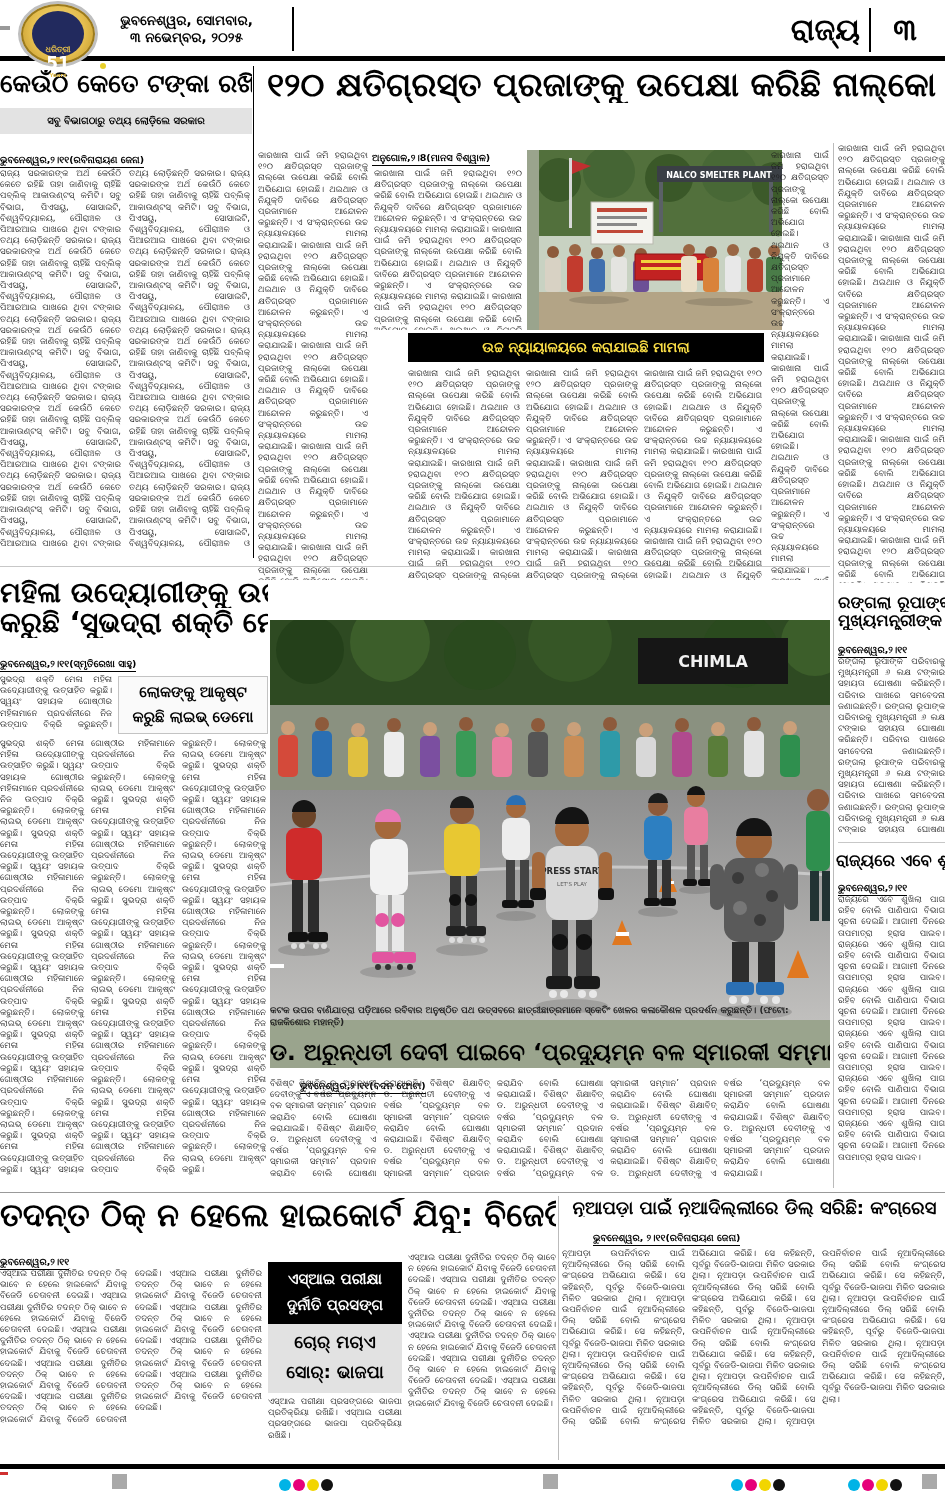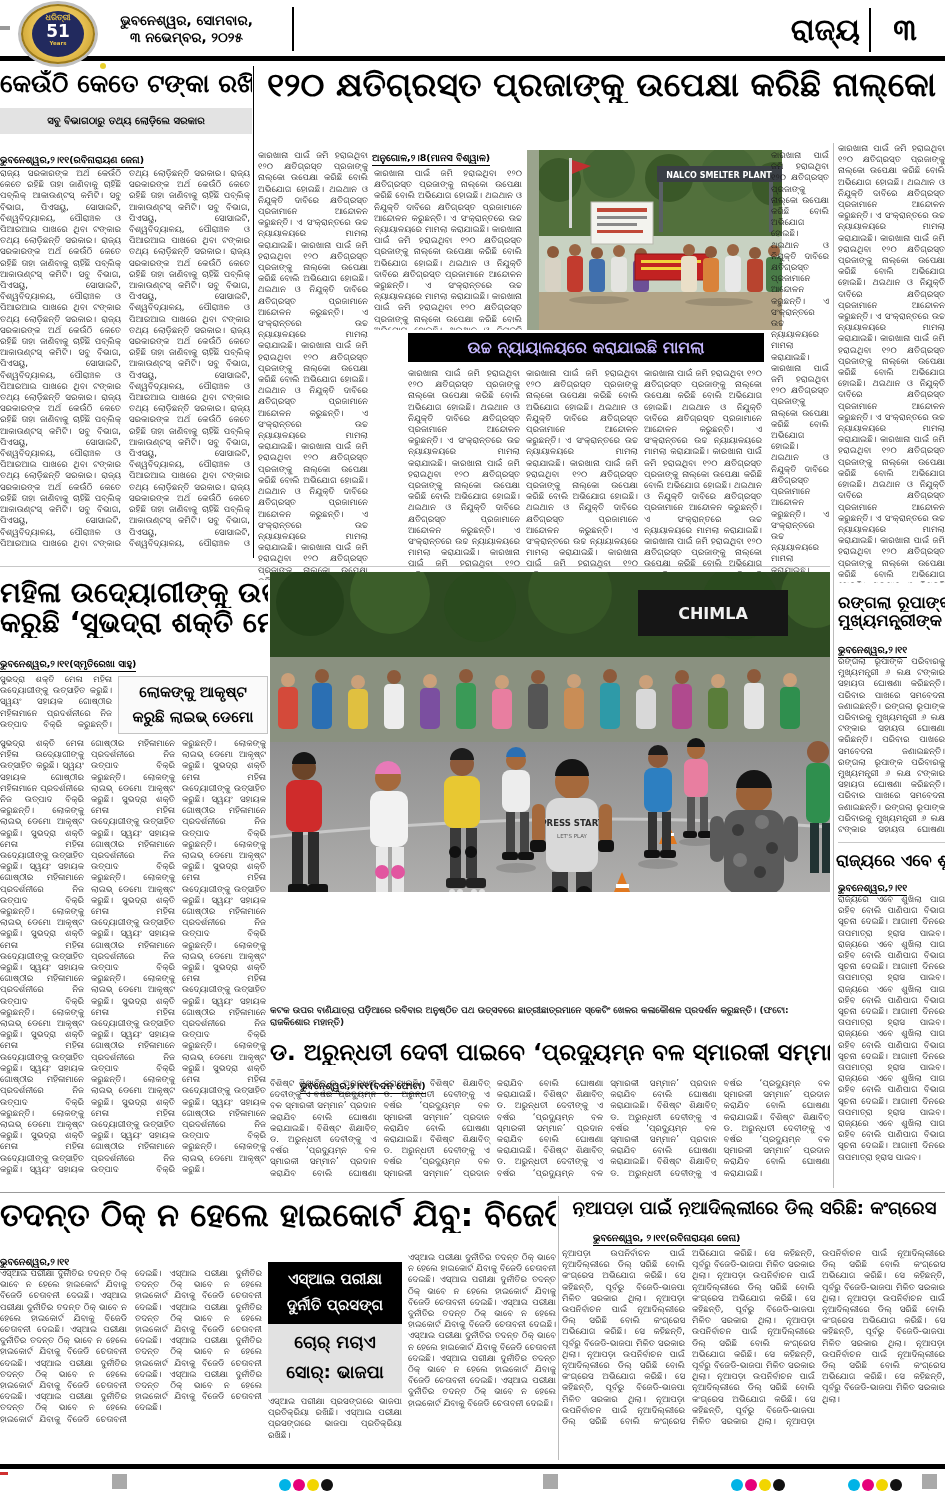--- a/index.html
+++ b/index.html
@@ -11,21 +11,21 @@
   .body-text{font-size:8.6px;line-height:11.2px;text-align:justify;color:#1c1c1c;overflow:hidden;}
   .cols2{column-count:2;column-gap:8px;}
   .cols3{column-count:3;column-gap:7px;}
   .cols5{column-count:5;column-gap:7px;}
   .dateline{font-weight:bold;font-size:9.5px;color:#000;border-bottom:1.4px solid #000;
             display:inline-block;padding-bottom:1px;white-space:nowrap;}
   .vrule{background:#000;width:1px;}
   .vrule-lt{background:#bbb;width:1px;}
   .hrule-lt{background:#c7c7c7;height:1px;}
   .subhead-bar{background:#e3e3e3;text-align:center;font-weight:bold;font-size:10px;line-height:26px;color:#000;}
-  .black-banner{background:#000;color:#c4b5fd;font-weight:bold;font-size:16px;text-align:center;line-height:29px;}
+  .black-banner{background:#000;color:#fde047;font-weight:bold;font-size:14px;text-align:center;line-height:29px;}
   .boxed-subhead{background:#fafafa;border:1px solid #c3c3c3;text-align:center;font-weight:bold;
                  font-size:15px;line-height:25px;color:#000;padding-top:3px;}
   .caption{font-size:9px;font-weight:bold;color:#222;line-height:12px;}
   .photo{overflow:hidden;background:#9aa48d;}
   .si-black{background:#000;color:#fff;font-weight:bold;font-size:15px;line-height:26px;text-align:center;padding-top:4px;}
   .si-gray{background:#e2e2e2;color:#000;font-weight:bold;font-size:17.5px;line-height:30px;text-align:center;padding-top:3px;}
   .reg-square{width:15px;height:15px;background:#a9a9a9;}
   .reg-dot{width:12px;height:12px;border-radius:50%;display:inline-block;margin-right:2px;}
   .masthead-date{font-weight:bold;font-size:13.5px;line-height:17px;text-align:center;color:#000;}
   .section-title{font-weight:bold;font-size:30px;color:#000;}
@@ -36,21 +36,21 @@
 <div id="page">
 
   <div class="abs" style="left:0;top:26px;width:10px;height:4px;background:#999;"></div>
   <div class="abs" style="left:100px;top:63px;width:6px;height:6px;border-radius:50%;background:#e7cf2a;"></div>
 
   <div class="abs" style="left:18px;top:1px;width:74px;height:60px;border-radius:50%;
               background:radial-gradient(circle at 50% 45%, #f5dd8f 0%, #e4bd4e 55%, #b98f22 100%);
               border:3px solid #bfbfbf; box-shadow:inset 0 0 0 2px #9b7a1d; z-index:5; text-align:center;">
     <div style="position:absolute;left:11px;top:7px;width:52px;height:46px;border-radius:50%;background:#222a5e;"></div>
     <div style="position:relative;z-index:2;padding-top:9px;">
-      <div style="font-size:8px;font-weight:bold;color:#e8c24a;line-height:9px;">ଧରିତ୍ରୀ</div>
+      <div style="font-size:8px;font-weight:bold;color:#e8c24a;line-height:9px;margin-top:32px;">ଧରିତ୍ରୀ</div>
       <div style="font-size:17px;font-weight:bold;color:#fff;line-height:18px;">51</div>
       <div style="font-size:5.5px;font-weight:bold;color:#e8c24a;line-height:6px;">Years</div>
     </div>
   </div>
 
   <div class="abs masthead-date" style="left:94px;top:12px;width:185px;">
     <div>ଭୁବନେଶ୍ୱର, ସୋମବାର,</div>
     <div>୩ ନଭେମ୍ବର, ୨୦୨୫</div>
   </div>
   <div class="abs" style="left:292px;top:7px;width:2px;height:44px;background:#000;"></div>
@@ -143,21 +143,21 @@
   </div>
   <div class="abs" style="left:0;top:652px;"><span class="dateline">ଭୁବନେଶ୍ୱର,୨।୧୧(ସ୍ମୃତିରେଖା ସାହୁ)</span></div>
 
   <div class="abs body-text" style="left:0;top:674px;width:112px;height:58px;">ସୁଭଦ୍ରା ଶକ୍ତି ମେଳା ମହିଳା ଉଦ୍ୟୋଗୀଙ୍କୁ ଉତ୍ସାହିତ କରୁଛି। ସ୍ୱୟଂ ସହାୟକ ଗୋଷ୍ଠୀର ମହିଳାମାନେ ପ୍ରଦର୍ଶନୀରେ ନିଜ ଉତ୍ପାଦ ବିକ୍ରି କରୁଛନ୍ତି। ଲୋକଙ୍କୁ ଲାଇଭ୍ ଡେମୋ ଆକୃଷ୍ଟ କରୁଛି। </div>
   <div class="abs boxed-subhead" style="left:118px;top:676px;width:148px;height:53px;">
     <div>ଲୋକଙ୍କୁ ଆକୃଷ୍ଟ</div>
     <div>କରୁଛି ଲାଇଭ୍ ଡେମୋ</div>
   </div>
   <div class="abs body-text cols3" style="left:0;top:738px;width:266px;height:450px;">ସୁଭଦ୍ରା ଶକ୍ତି ମେଳା ମହିଳା ଉଦ୍ୟୋଗୀଙ୍କୁ ଉତ୍ସାହିତ କରୁଛି। ସ୍ୱୟଂ ସହାୟକ ଗୋଷ୍ଠୀର ମହିଳାମାନେ ପ୍ରଦର୍ଶନୀରେ ନିଜ ଉତ୍ପାଦ ବିକ୍ରି କରୁଛନ୍ତି। ଲୋକଙ୍କୁ ଲାଇଭ୍ ଡେମୋ ଆକୃଷ୍ଟ କରୁଛି। ସୁଭଦ୍ରା ଶକ୍ତି ମେଳା ମହିଳା ଉଦ୍ୟୋଗୀଙ୍କୁ ଉତ୍ସାହିତ କରୁଛି। ସ୍ୱୟଂ ସହାୟକ ଗୋଷ୍ଠୀର ମହିଳାମାନେ ପ୍ରଦର୍ଶନୀରେ ନିଜ ଉତ୍ପାଦ ବିକ୍ରି କରୁଛନ୍ତି। ଲୋକଙ୍କୁ ଲାଇଭ୍ ଡେମୋ ଆକୃଷ୍ଟ କରୁଛି। ସୁଭଦ୍ରା ଶକ୍ତି ମେଳା ମହିଳା ଉଦ୍ୟୋଗୀଙ୍କୁ ଉତ୍ସାହିତ କରୁଛି। ସ୍ୱୟଂ ସହାୟକ ଗୋଷ୍ଠୀର ମହିଳାମାନେ ପ୍ରଦର୍ଶନୀରେ ନିଜ ଉତ୍ପାଦ ବିକ୍ରି କରୁଛନ୍ତି। ଲୋକଙ୍କୁ ଲାଇଭ୍ ଡେମୋ ଆକୃଷ୍ଟ କରୁଛି। ସୁଭଦ୍ରା ଶକ୍ତି ମେଳା ମହିଳା ଉଦ୍ୟୋଗୀଙ୍କୁ ଉତ୍ସାହିତ କରୁଛି। ସ୍ୱୟଂ ସହାୟକ ଗୋଷ୍ଠୀର ମହିଳାମାନେ ପ୍ରଦର୍ଶନୀରେ ନିଜ ଉତ୍ପାଦ ବିକ୍ରି କରୁଛନ୍ତି। ଲୋକଙ୍କୁ ଲାଇଭ୍ ଡେମୋ ଆକୃଷ୍ଟ କରୁଛି। ସୁଭଦ୍ରା ଶକ୍ତି ମେଳା ମହିଳା ଉଦ୍ୟୋଗୀଙ୍କୁ ଉତ୍ସାହିତ କରୁଛି। ସ୍ୱୟଂ ସହାୟକ ଗୋଷ୍ଠୀର ମହିଳାମାନେ ପ୍ରଦର୍ଶନୀରେ ନିଜ ଉତ୍ପାଦ ବିକ୍ରି କରୁଛନ୍ତି। ଲୋକଙ୍କୁ ଲାଇଭ୍ ଡେମୋ ଆକୃଷ୍ଟ କରୁଛି। ସୁଭଦ୍ରା ଶକ୍ତି ମେଳା ମହିଳା ଉଦ୍ୟୋଗୀଙ୍କୁ ଉତ୍ସାହିତ କରୁଛି। ସ୍ୱୟଂ ସହାୟକ ଗୋଷ୍ଠୀର ମହିଳାମାନେ ପ୍ରଦର୍ଶନୀରେ ନିଜ ଉତ୍ପାଦ ବିକ୍ରି କରୁଛନ୍ତି। ଲୋକଙ୍କୁ ଲାଇଭ୍ ଡେମୋ ଆକୃଷ୍ଟ କରୁଛି। ସୁଭଦ୍ରା ଶକ୍ତି ମେଳା ମହିଳା ଉଦ୍ୟୋଗୀଙ୍କୁ ଉତ୍ସାହିତ କରୁଛି। ସ୍ୱୟଂ ସହାୟକ ଗୋଷ୍ଠୀର ମହିଳାମାନେ ପ୍ରଦର୍ଶନୀରେ ନିଜ ଉତ୍ପାଦ ବିକ୍ରି କରୁଛନ୍ତି। ଲୋକଙ୍କୁ ଲାଇଭ୍ ଡେମୋ ଆକୃଷ୍ଟ କରୁଛି। ସୁଭଦ୍ରା ଶକ୍ତି ମେଳା ମହିଳା ଉଦ୍ୟୋଗୀଙ୍କୁ ଉତ୍ସାହିତ କରୁଛି। ସ୍ୱୟଂ ସହାୟକ ଗୋଷ୍ଠୀର ମହିଳାମାନେ ପ୍ରଦର୍ଶନୀରେ ନିଜ ଉତ୍ପାଦ ବିକ୍ରି କରୁଛନ୍ତି। ଲୋକଙ୍କୁ ଲାଇଭ୍ ଡେମୋ ଆକୃଷ୍ଟ କରୁଛି। ସୁଭଦ୍ରା ଶକ୍ତି ମେଳା ମହିଳା ଉଦ୍ୟୋଗୀଙ୍କୁ ଉତ୍ସାହିତ କରୁଛି। ସ୍ୱୟଂ ସହାୟକ ଗୋଷ୍ଠୀର ମହିଳାମାନେ ପ୍ରଦର୍ଶନୀରେ ନିଜ ଉତ୍ପାଦ ବିକ୍ରି କରୁଛନ୍ତି। ଲୋକଙ୍କୁ ଲାଇଭ୍ ଡେମୋ ଆକୃଷ୍ଟ କରୁଛି। ସୁଭଦ୍ରା ଶକ୍ତି ମେଳା ମହିଳା ଉଦ୍ୟୋଗୀଙ୍କୁ ଉତ୍ସାହିତ କରୁଛି। ସ୍ୱୟଂ ସହାୟକ ଗୋଷ୍ଠୀର ମହିଳାମାନେ ପ୍ରଦର୍ଶନୀରେ ନିଜ ଉତ୍ପାଦ ବିକ୍ରି କରୁଛନ୍ତି। ଲୋକଙ୍କୁ ଲାଇଭ୍ ଡେମୋ ଆକୃଷ୍ଟ କରୁଛି। ସୁଭଦ୍ରା ଶକ୍ତି ମେଳା ମହିଳା ଉଦ୍ୟୋଗୀଙ୍କୁ ଉତ୍ସାହିତ କରୁଛି। ସ୍ୱୟଂ ସହାୟକ ଗୋଷ୍ଠୀର ମହିଳାମାନେ ପ୍ରଦର୍ଶନୀରେ ନିଜ ଉତ୍ପାଦ ବିକ୍ରି କରୁଛନ୍ତି। ଲୋକଙ୍କୁ ଲାଇଭ୍ ଡେମୋ ଆକୃଷ୍ଟ କରୁଛି। ସୁଭଦ୍ରା ଶକ୍ତି ମେଳା ମହିଳା ଉଦ୍ୟୋଗୀଙ୍କୁ ଉତ୍ସାହିତ କରୁଛି। ସ୍ୱୟଂ ସହାୟକ ଗୋଷ୍ଠୀର ମହିଳାମାନେ ପ୍ରଦର୍ଶନୀରେ ନିଜ ଉତ୍ପାଦ ବିକ୍ରି କରୁଛନ୍ତି। ଲୋକଙ୍କୁ ଲାଇଭ୍ ଡେମୋ ଆକୃଷ୍ଟ କରୁଛି। ସୁଭଦ୍ରା ଶକ୍ତି ମେଳା ମହିଳା ଉଦ୍ୟୋଗୀଙ୍କୁ ଉତ୍ସାହିତ କରୁଛି। ସ୍ୱୟଂ ସହାୟକ ଗୋଷ୍ଠୀର ମହିଳାମାନେ ପ୍ରଦର୍ଶନୀରେ ନିଜ ଉତ୍ପାଦ ବିକ୍ରି କରୁଛନ୍ତି। ଲୋକଙ୍କୁ ଲାଇଭ୍ ଡେମୋ ଆକୃଷ୍ଟ କରୁଛି। </div>
 
-  <div class="abs photo" style="left:270px;top:572px;width:560px;height:320px;">
+  <div class="abs photo" style="left:270px;top:620px;width:560px;height:448px;">
     <svg width="560" height="400" viewBox="0 0 560 400" xmlns="http://www.w3.org/2000/svg">
       <defs>
         <linearGradient id="road" x1="0" y1="0" x2="0" y2="1">
           <stop offset="0" stop-color="#8f8f8f"></stop>
             <stop offset="1" stop-color="#c0bfbd"></stop>
         </linearGradient>
       </defs>
       <rect width="560" height="400" fill="#7f8877"></rect>
 
       <rect width="560" height="85" fill="#2e4a22"></rect>

